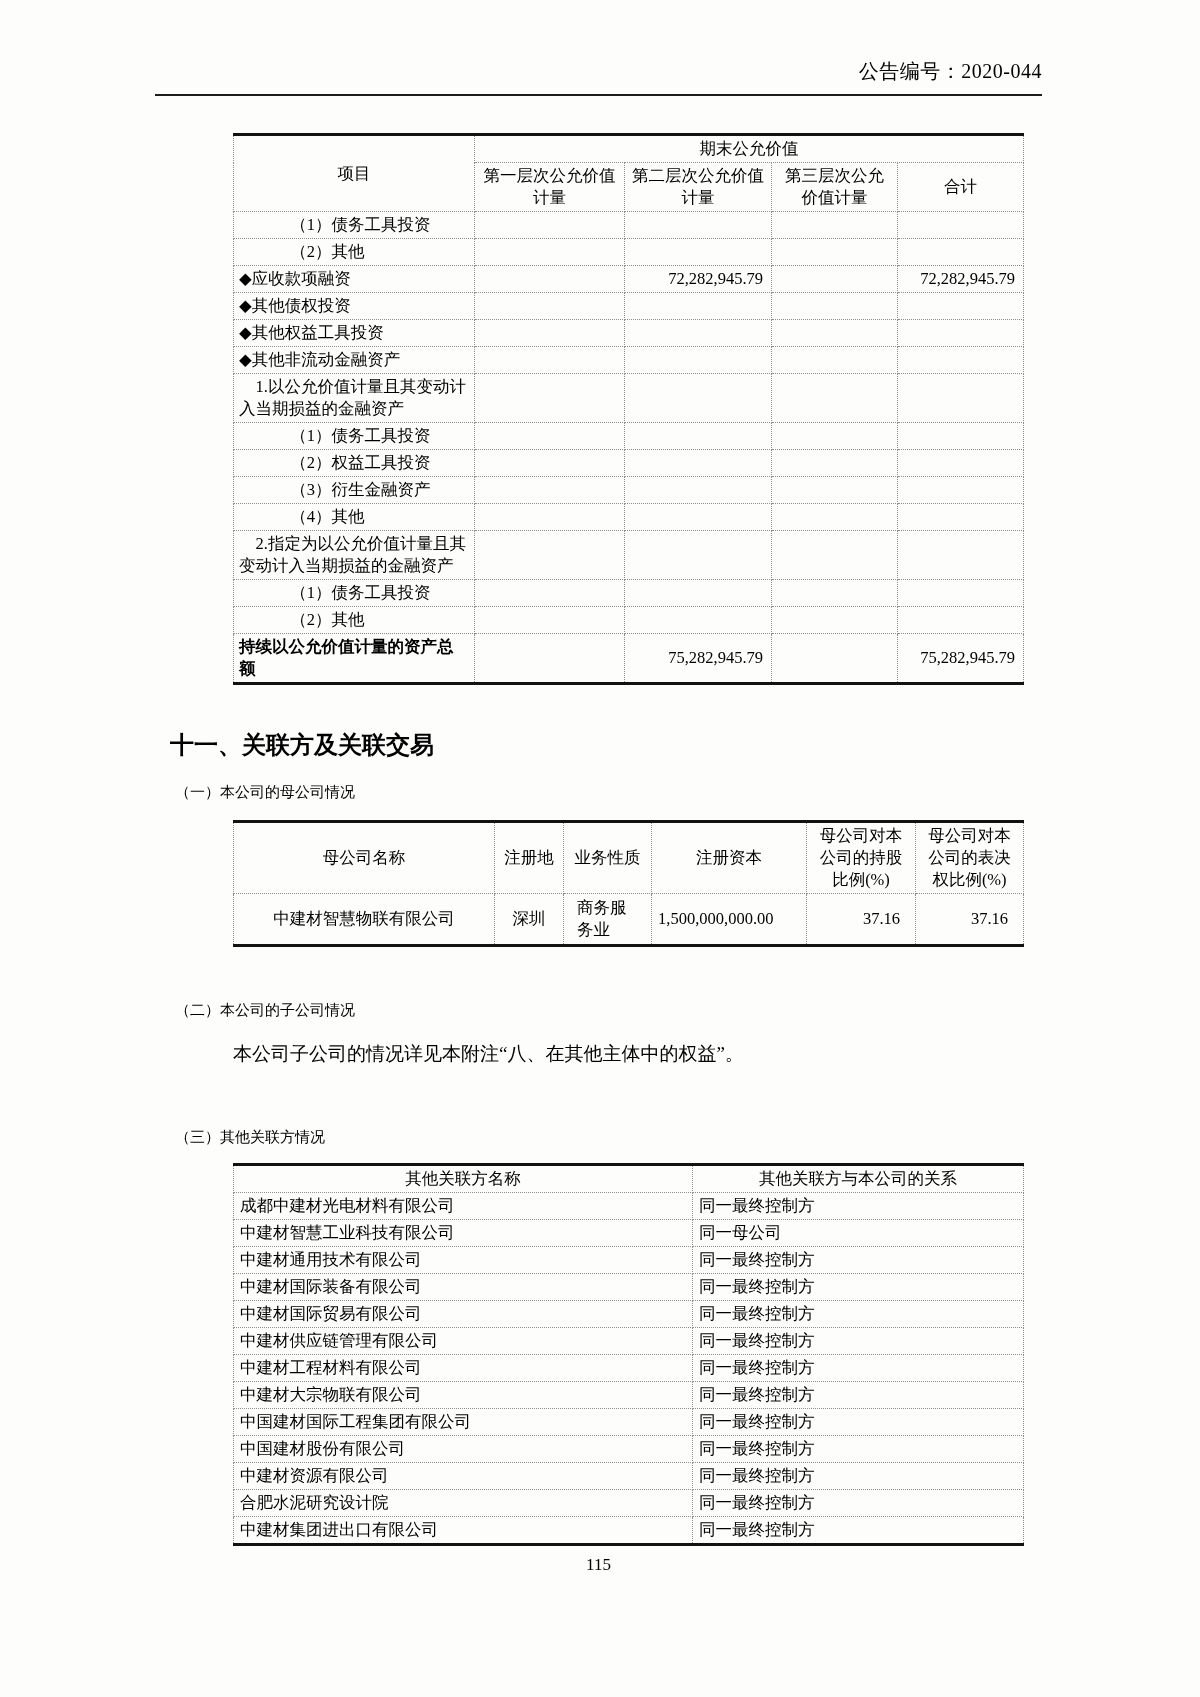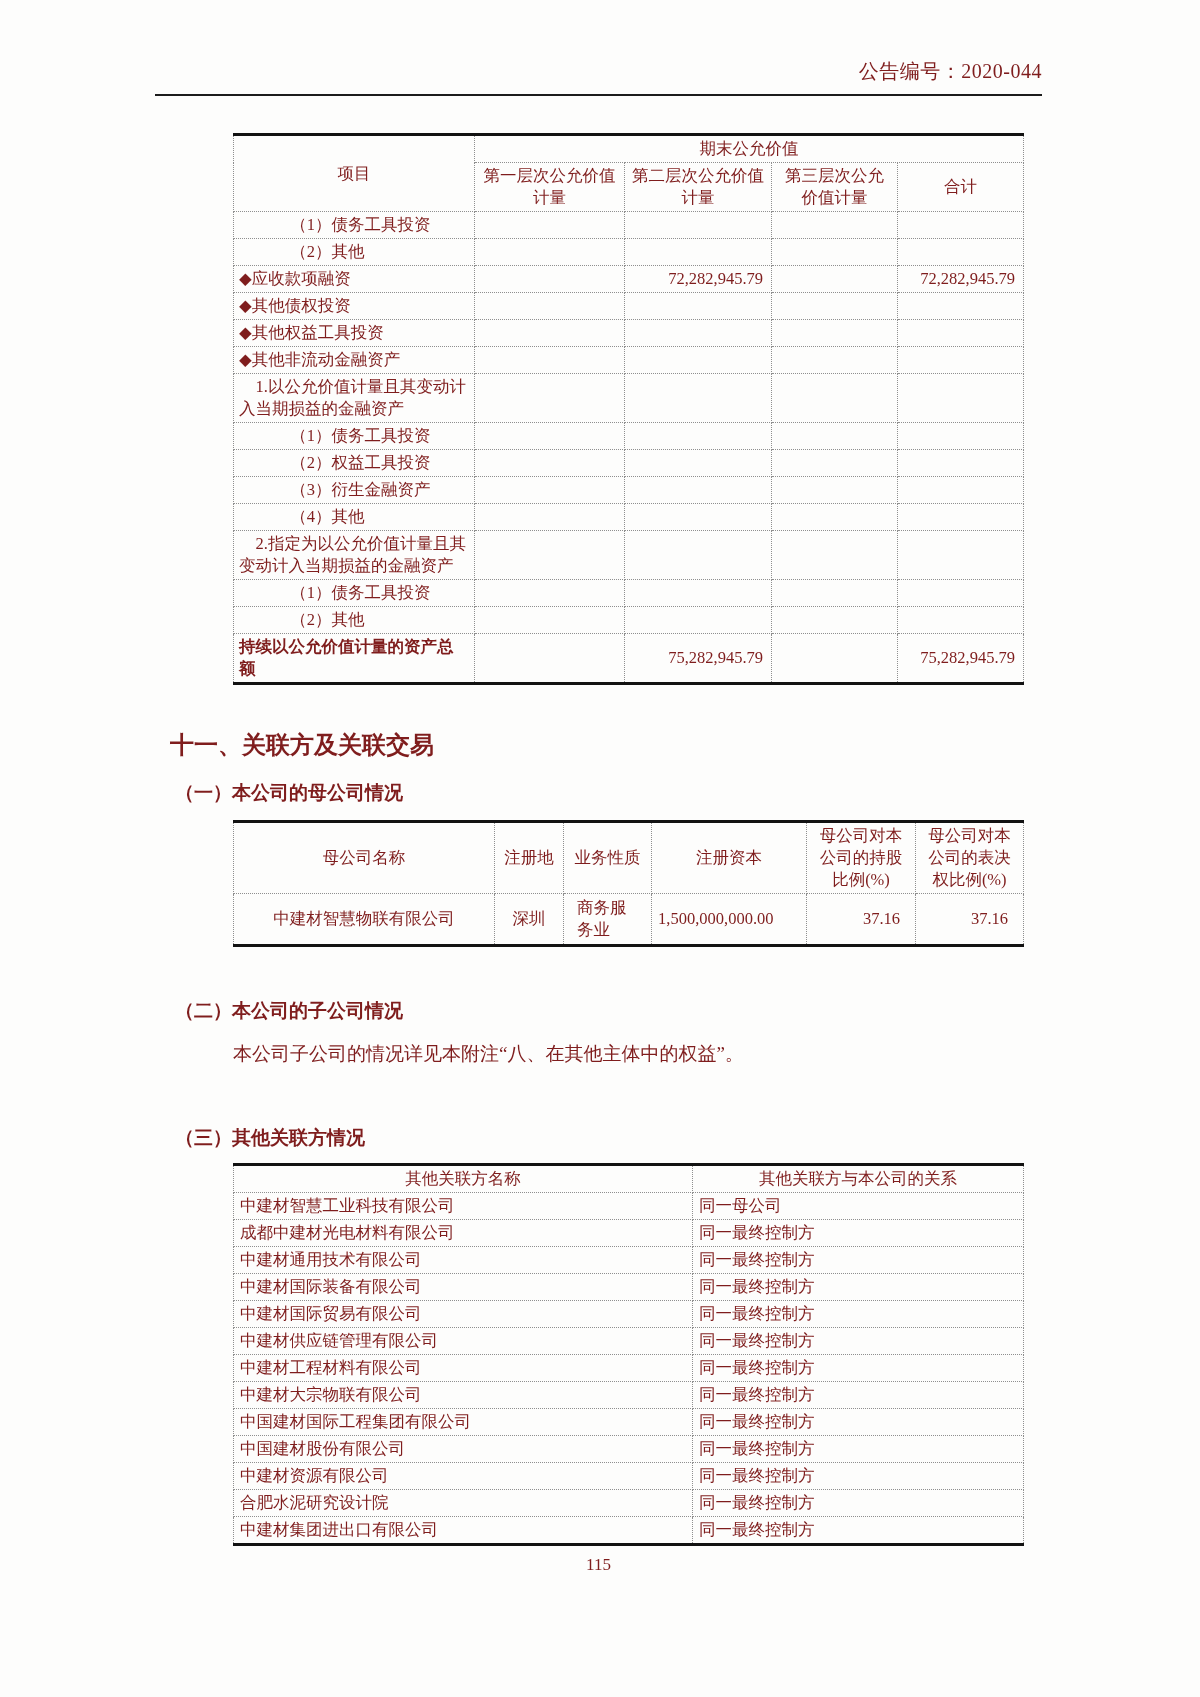--- a/index.html
+++ b/index.html
@@ -2,21 +2,21 @@
 <html lang="zh"><head>
 <meta charset="utf-8">
 <style>
   html,body{margin:0;padding:0;background:#ffffff;}
   .page{
     position:relative;
     width:1200px;
     height:1697px;
     margin:0 auto;
     background:#fdfdfc;
-    color:#7f1d1d;
+    color:#000000;
     font-family:"Liberation Serif","DejaVu Serif",serif;
     box-sizing:border-box;
     padding:58px 158px 0 155px;
     overflow:hidden;
   }
   
   .page-header{
     text-align:right;
     font-size:20px;
     line-height:26px;
@@ -52,22 +52,22 @@
   .t1 .ind2{text-indent:3.1em;}
   .t1 tr.rowbold td.c-item{font-weight:bold;}
   
   .h-sec{
     font-size:24px;
     font-weight:bold;
     margin:46px 0 0 15px;
     line-height:28px;
   }
   .h-sub{
-    font-size:19px;
-    font-weight:bold;
+    font-size:15px;
+    font-weight:normal;
     margin:20px 0 0 20px;
     line-height:27px;
   }
   .h-sub.sp1{margin-top:50px;}
   .h-sub.sp2{margin-top:56px;}
   
   .t2{width:790px;margin:14px 0 0 78px;}
   .t2 th{text-align:center;padding:4px 8px;}
   .t2 td{padding:3px 8px;}
   .t2 .c-center{text-align:center;}
@@ -278,28 +278,28 @@
         <col style="width:331px">
     </colgroup>
     <thead>
       <tr>
         <th>其他关联方名称</th>
         <th>其他关联方与本公司的关系</th>
       </tr>
     </thead>
     <tbody>
         <tr>
+          <td>成都中建材光电材料有限公司</td>
+          <td>同一最终控制方</td>
+        </tr>
+        <tr>
           <td>中建材智慧工业科技有限公司</td>
           <td>同一母公司</td>
         </tr>
         <tr>
-          <td>成都中建材光电材料有限公司</td>
-          <td>同一最终控制方</td>
-        </tr>
-        <tr>
           <td>中建材通用技术有限公司</td>
           <td>同一最终控制方</td>
         </tr>
         <tr>
           <td>中建材国际装备有限公司</td>
           <td>同一最终控制方</td>
         </tr>
         <tr>
           <td>中建材国际贸易有限公司</td>
           <td>同一最终控制方</td>

